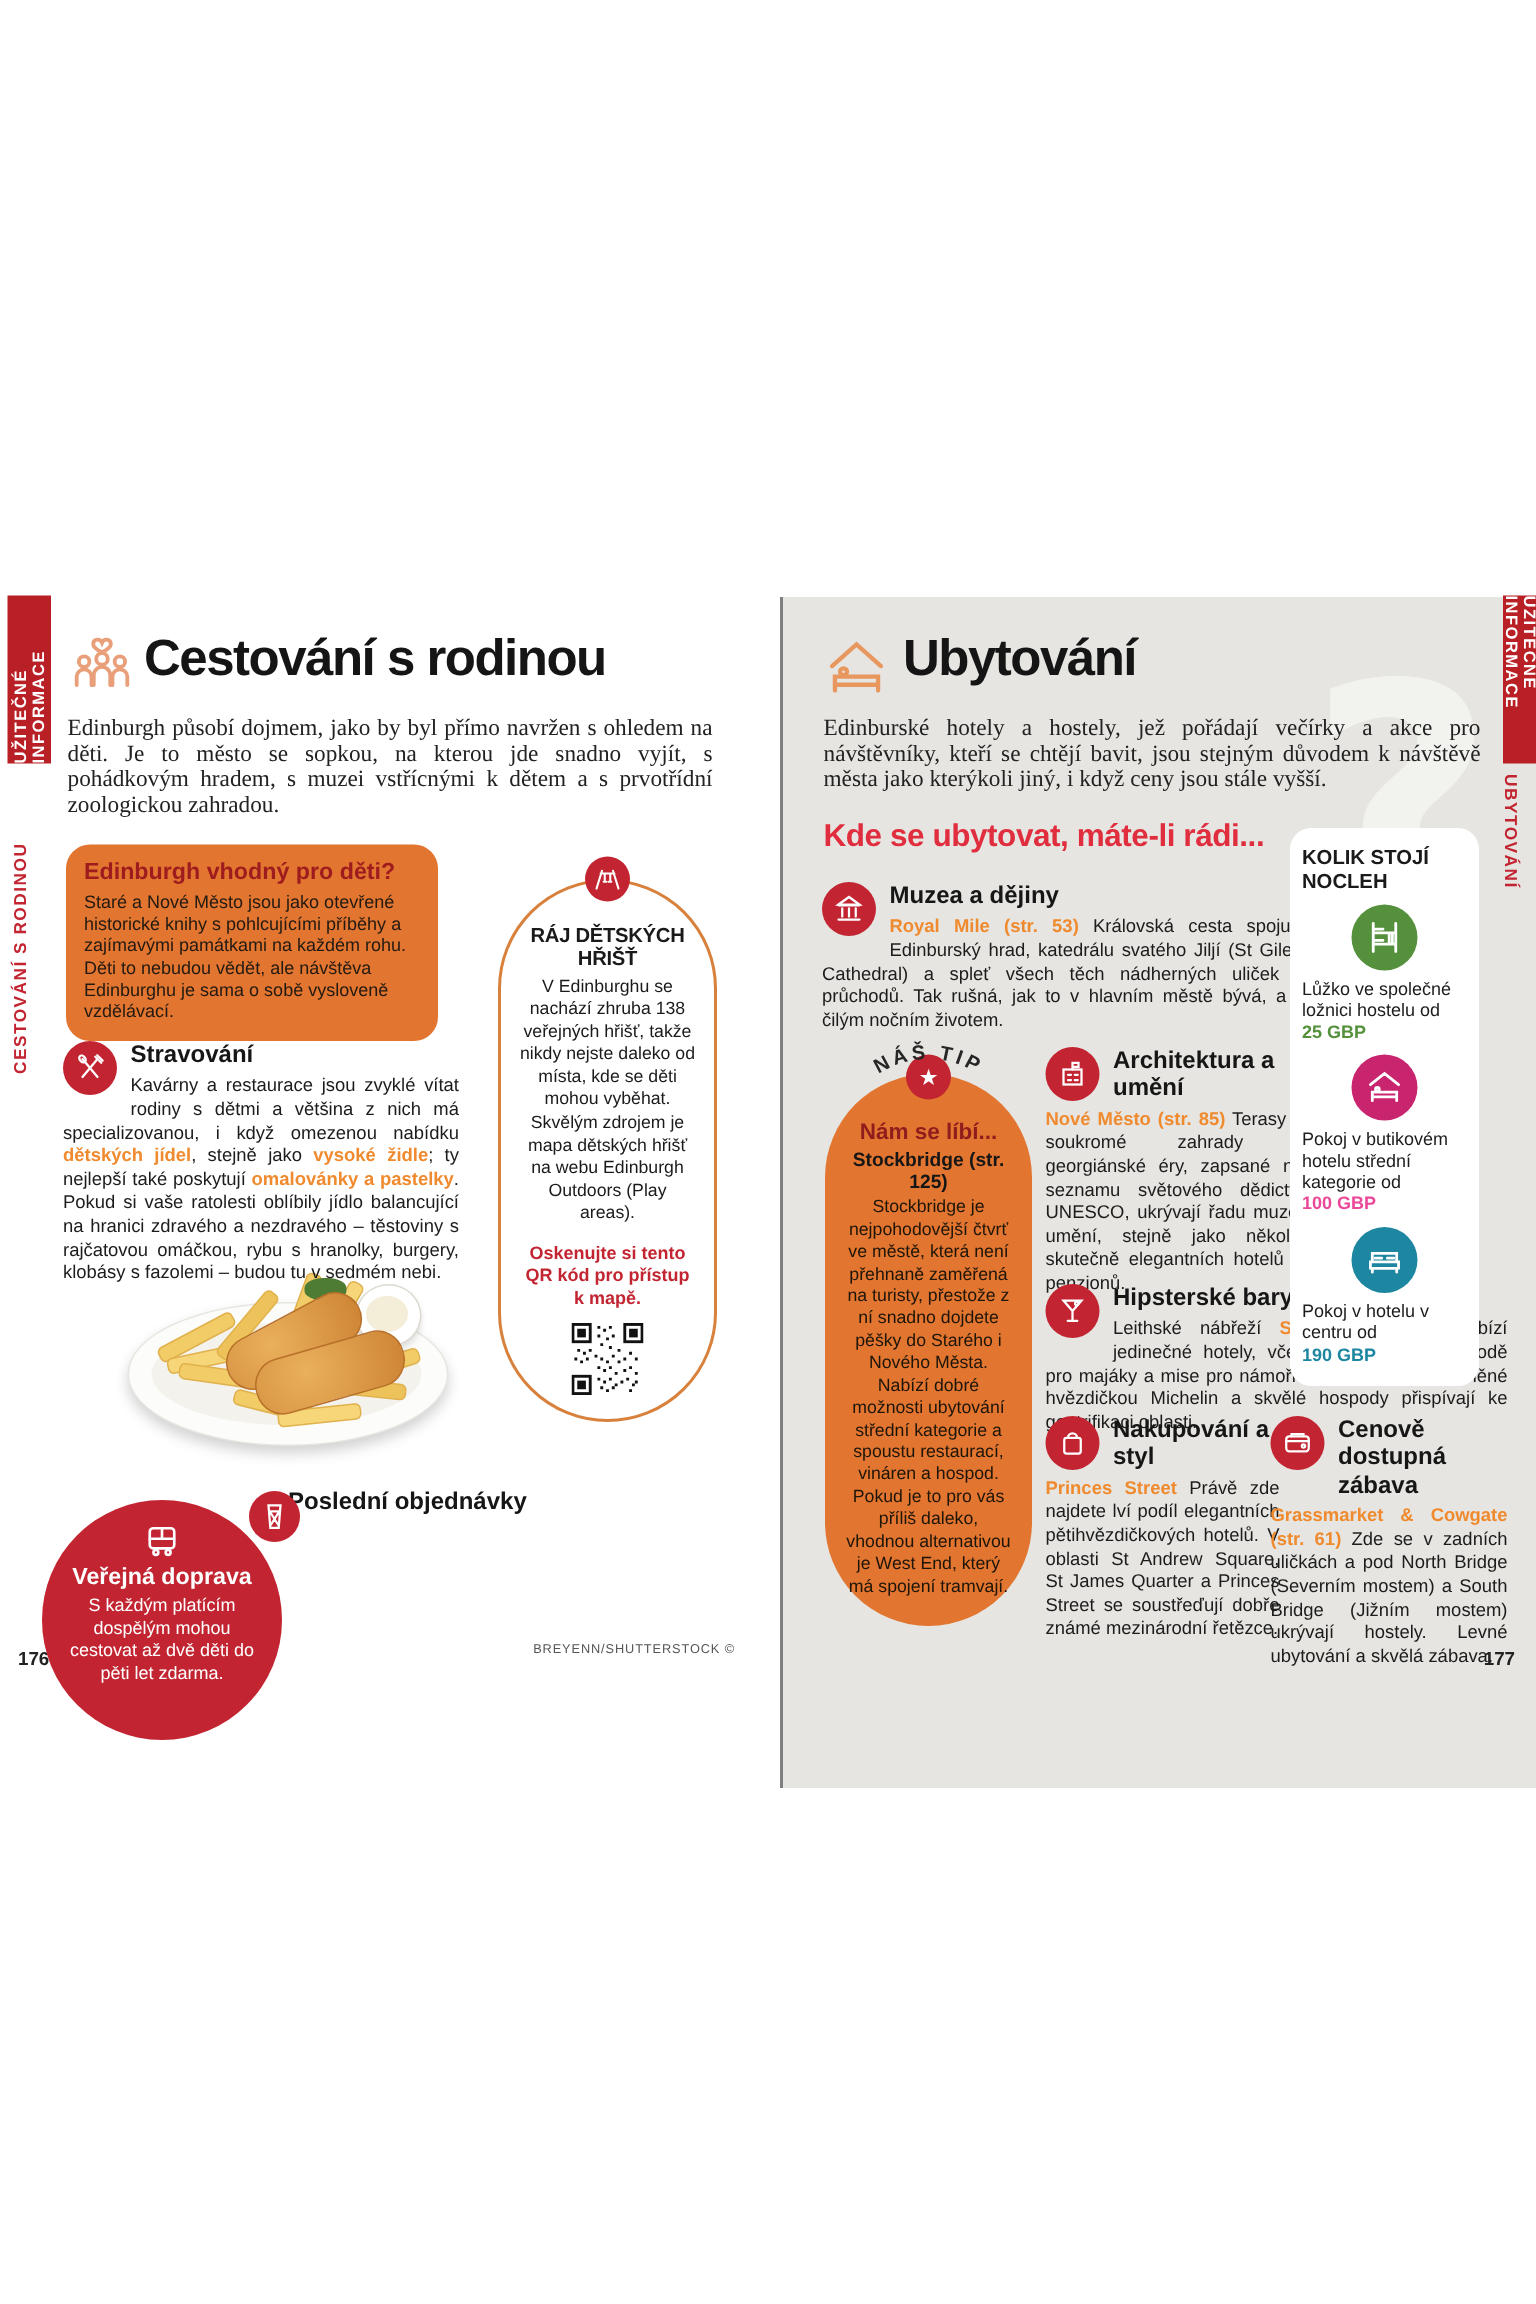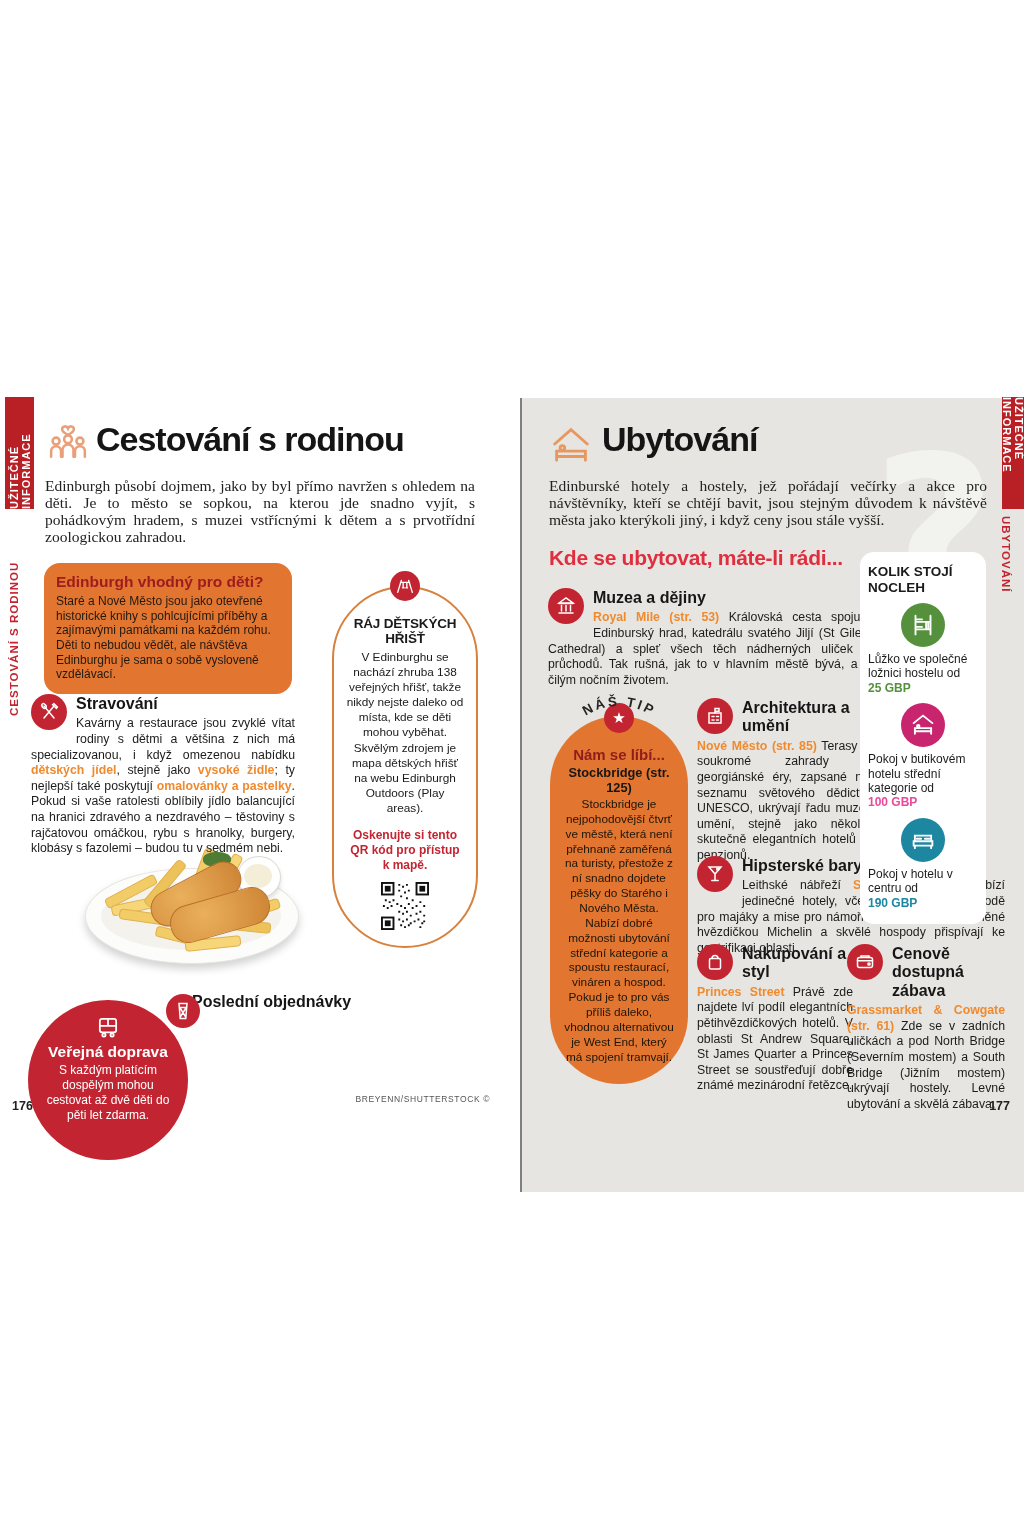--- a/index.html
+++ b/index.html
@@ -216,21 +216,21 @@
         </g>
       <g fill="#111">
         <rect x="2" y="2" width="3" height="3"></rect>
           <rect x="20" y="2" width="3" height="3"></rect>
           <rect x="2" y="20" width="3" height="3"></rect>
         <path d="M9,1h1v1H9z M11,2h1v1h-1z M13,1h1v1h-1z M9,4h1v1H9z M12,5h1v1h-1z M14,4h1v1h-1z M10,7h1v1h-1z M13,8h1v1h-1z M16,9h1v1h-1z M2,9h1v1H2z M4,10h1v1H4z M6,9h1v1H6z M1,12h1v1H1z M3,13h1v1H3z M5,12h1v1H5z M8,11h1v1H8z M10,12h1v1h-1z M12,13h1v1h-1z M14,11h1v1h-1z M16,13h1v1h-1z M18,12h1v1h-1z M20,10h1v1h-1z M22,12h1v1h-1z M9,15h1v1H9z M11,16h1v1h-1z M13,15h1v1h-1z M15,17h1v1h-1z M18,16h1v1h-1z M20,15h1v1h-1z M22,17h1v1h-1z M9,19h1v1H9z M11,20h1v1h-1z M13,19h1v1h-1z M15,21h1v1h-1z M17,20h1v1h-1z M19,19h1v1h-1z M21,21h1v1h-1z M10,22h1v1h-1z M12,23h1v1h-1z M14,22h1v1h-1z M20,23h1v1h-1z M22,20h1v1h-1z"></path>
       </g>
     </svg>
   </div>
 
-  <div class="abs sec" style="left:31px;top:694px;width:264px;">
+  <div class="abs sec" style="left:42px;top:694px;width:264px;">
     <span class="ic">
       <svg class="glyph" width="24" height="24" viewBox="0 0 24 24">
           <use href="#i-utensils"></use>
         </svg>
       </span>
     <h3>Stravování</h3>
     <p><span>Kavárny a restaurace jsou zvyklé vítat rodiny s dětmi a většina z nich má specializovanou, i když omezenou nabídku </span><span class="hl">dětských jídel</span><span>, stejně jako </span><span class="hl">vysoké židle</span><span>; ty nejlepší také poskytují </span><span class="hl">omalovánky a pastelky</span><span>. Pokud si vaše ratolesti oblíbily jídlo balancující na hranici zdravého a nezdravého – těstoviny s rajčatovou omáčkou, rybu s hranolky, burgery, klobásy s fazolemi – budou tu v sedmém nebi.</span></p>
   </div>
 
   <div class="abs photo">

